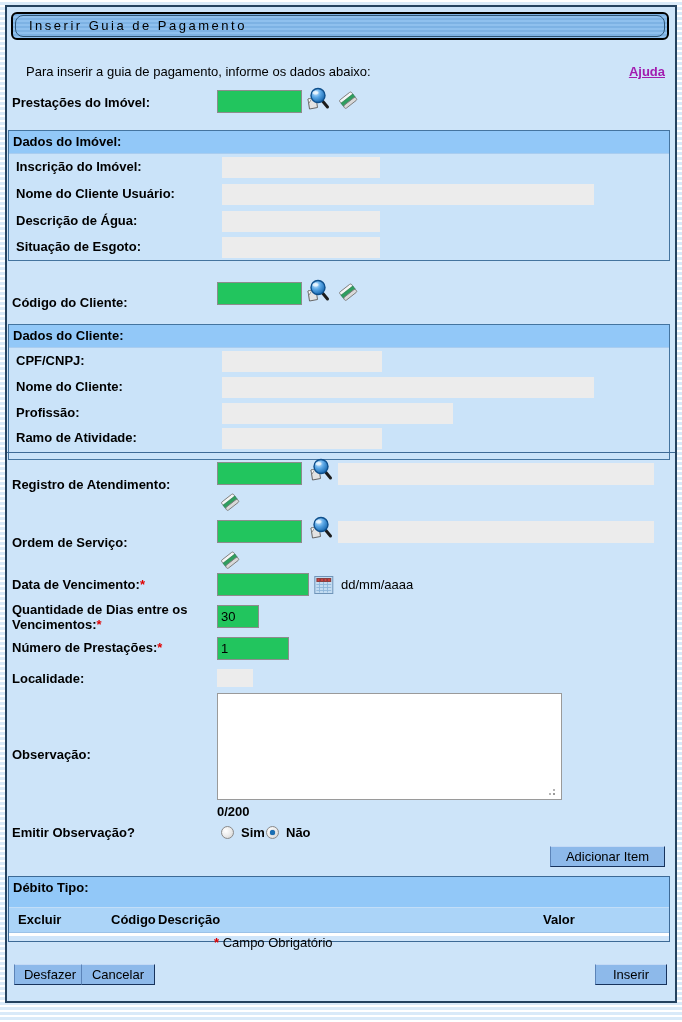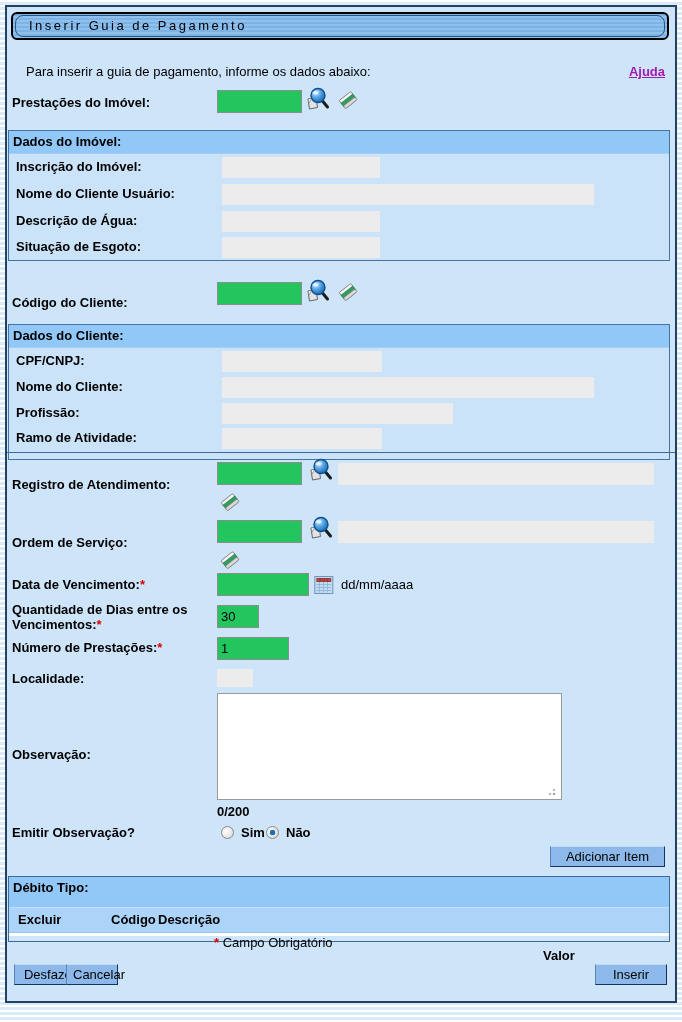--- a/index.html
+++ b/index.html
@@ -231,24 +231,24 @@
   <span class="abs lbl" style="left:279px;top:818px;">Não</span>
 
   <button class="btn" style="left:543px;top:839px;width:115px;">Adicionar Item</button>
 
   <div class="debito-table" style="top:869px;">
     <div class="debito-header">Débito Tipo:</div>
     <div class="debito-cols">
       <span class="abs" style="left:9px;">Excluir</span>
       <span class="abs" style="left:85px;margin-left:17px;">Código</span>
       <span class="abs" style="left:149px;">Descrição</span>
-      <span class="abs" style="left:534px;margin-top:36px;">Valor</span>
+      <span class="abs" style="left:534px;">Valor</span>
     </div>
     <div class="debito-body"></div>
   </div>
 
   <span class="abs" style="left:207px;top:928px;"><span class="req">*</span> <span>Campo Obrigatório</span></span>
 
   <button class="btn" style="left:7px;top:957px;width:72px;">Desfazer</button>
-  <button class="btn" style="left:59px;top:957px;width:52px;">Cancelar</button>
+  <button class="btn" style="left:74px;top:957px;width:74px;">Cancelar</button>
   <button class="btn" style="right:8px;top:957px;width:72px;left:auto;">Inserir</button>
 
 </div>
 
 </body></html>

